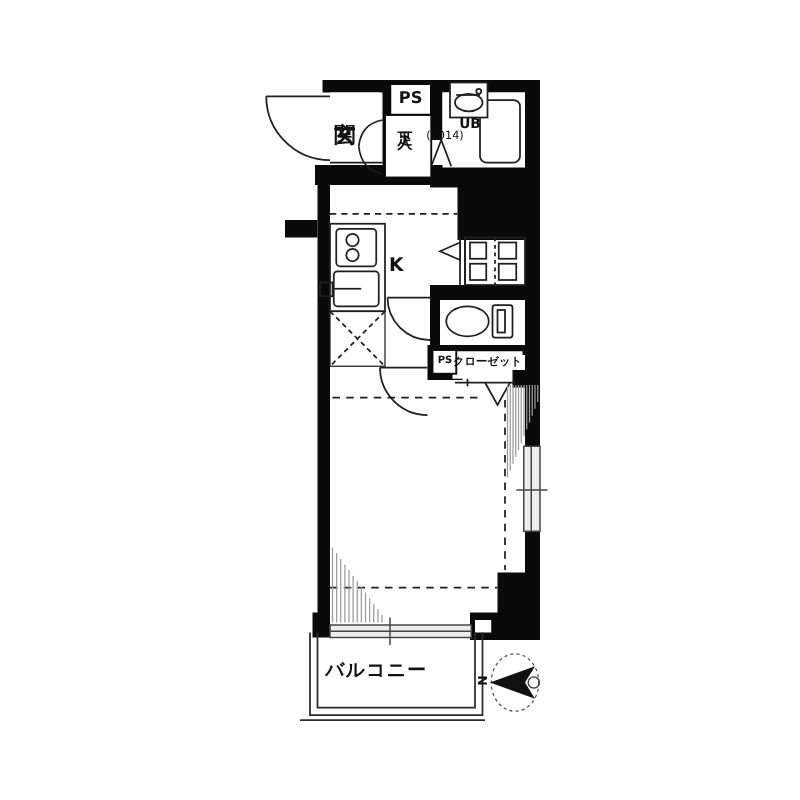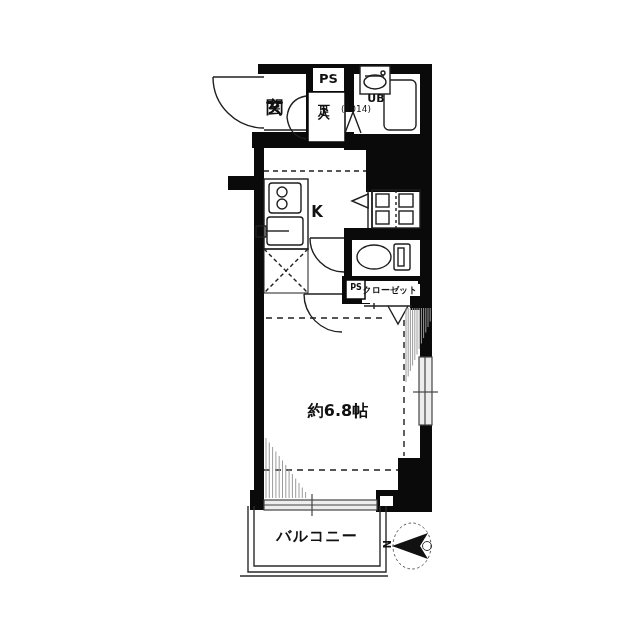--- a/index.html
+++ b/index.html
@@ -12,21 +12,21 @@
   .genkan{left:266px;top:84px;font-size:17px;}
   .pstop{left:312px;top:72px;width:33px;font-size:13px;}
   .shoe{left:317px;top:95px;font-size:12px;letter-spacing:1px;}
   .ub1{left:356px;top:93px;width:40px;font-size:11px;}
   .ub2{left:334px;top:105px;width:44px;font-size:9px;font-weight:500;}
   .klbl{left:304px;top:204px;width:26px;font-size:15px;}
   .ps2{left:346px;top:284px;width:20px;font-size:8px;}
   .closet{left:361px;top:286px;width:58px;font-size:9px;}
   .room1{left:288px;top:383px;width:100px;font-size:16px;}
   .room2{left:288px;top:402px;width:100px;font-size:16px;}
-  .balcony{left:258px;top:528px;width:118px;font-size:15px;letter-spacing:1px;}
+  .balcony{left:242px;top:528px;width:118px;font-size:15px;letter-spacing:1px;}
   .north{left:378px;top:539px;width:20px;font-size:10px;font-weight:700;
          transform:rotate(-90deg);transform-origin:center;}
 </style>
 </head>
 <body>
 
 <div class="stage">
 <svg width="640" height="640" viewBox="0 0 640 640">
 
   <g fill="#0a0a0a" stroke="none">
@@ -198,16 +198,15 @@
 </svg>
 
   <div class="lbl vert genkan">玄関</div>
   <div class="lbl center pstop">PS</div>
   <div class="lbl vert shoe">下足入</div>
   <div class="lbl center ub1">UB</div>
   <div class="lbl center ub2">(1014)</div>
   <div class="lbl center klbl">K</div>
   <div class="lbl center ps2">PS</div>
   <div class="lbl center closet">クローゼット</div>
-  <div class="lbl center room2">約6.8帖</div>
   <div class="lbl center balcony">バルコニー</div>
   <div class="lbl center north">N</div>
 </div>
 
 </body></html>

